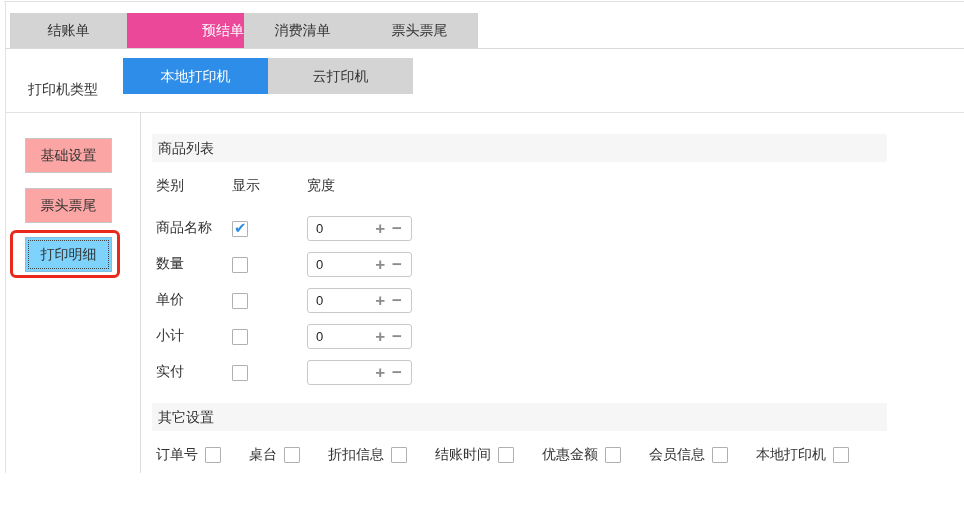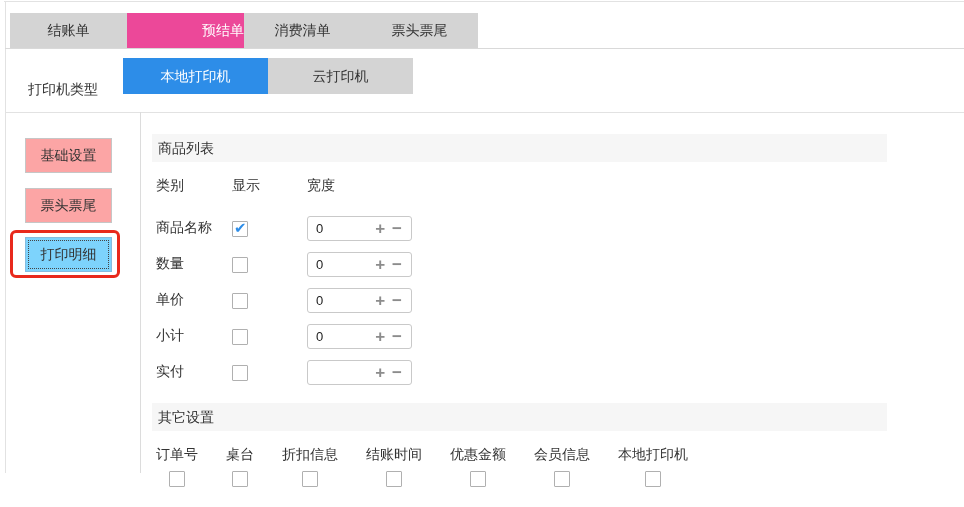--- a/index.html
+++ b/index.html
@@ -77,21 +77,21 @@
     display:flex; align-items:center; background:#fff;
   }
   .stepper .val { flex:1; padding-left:8px; font-size:13px; color:#222; }
   .stepper .plus, .stepper .minus {
     color:#8c8c8c; font-size:17px; font-weight:bold; cursor:pointer; line-height:1;
   }
   .stepper .plus { margin-right:7px; }
   .stepper .minus { margin-right:9px; }
 
   .other-row { position:absolute; left:156px; top:446px; display:flex; align-items:center; gap:28px; }
-  .other-item { display:flex; align-items:center; gap:7px;flex-direction:column; }
+  .other-item { display:flex; align-items:center; gap:7px; }
 </style>
 </head>
 <body>
 
 <div class="page">
 
   <div class="hairline line-top"></div>
   <div class="hairline line-left"></div>
 
   <div class="tabs">

